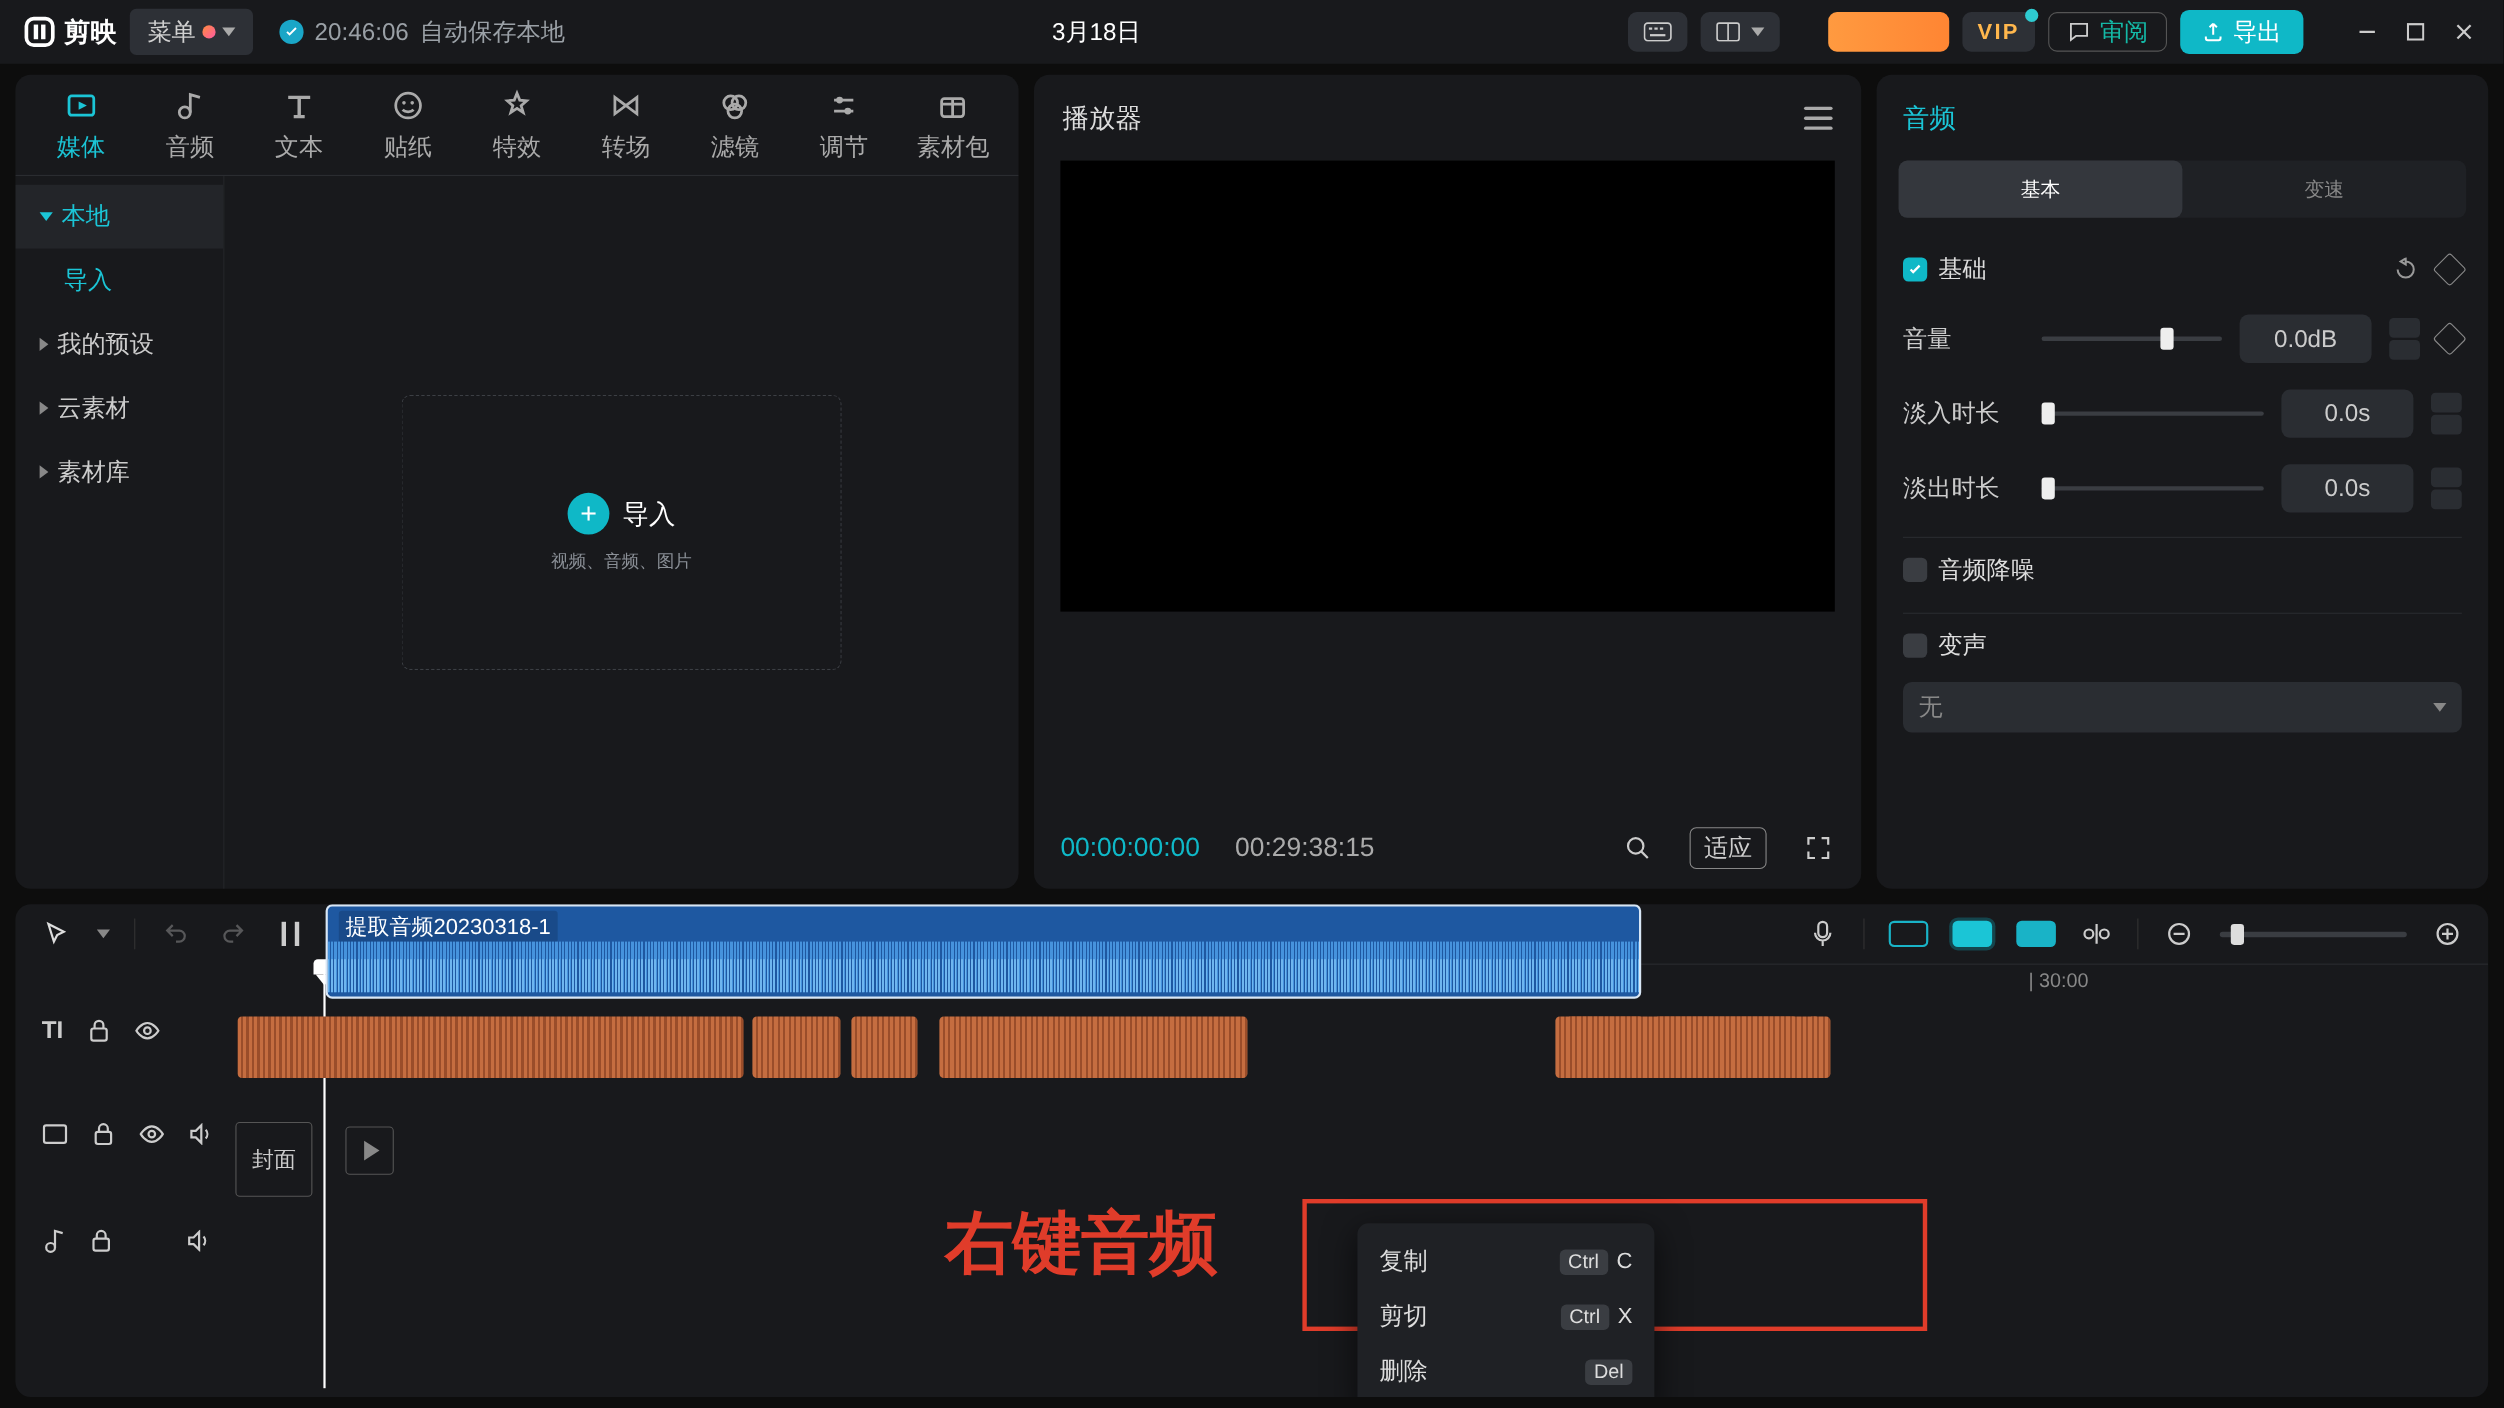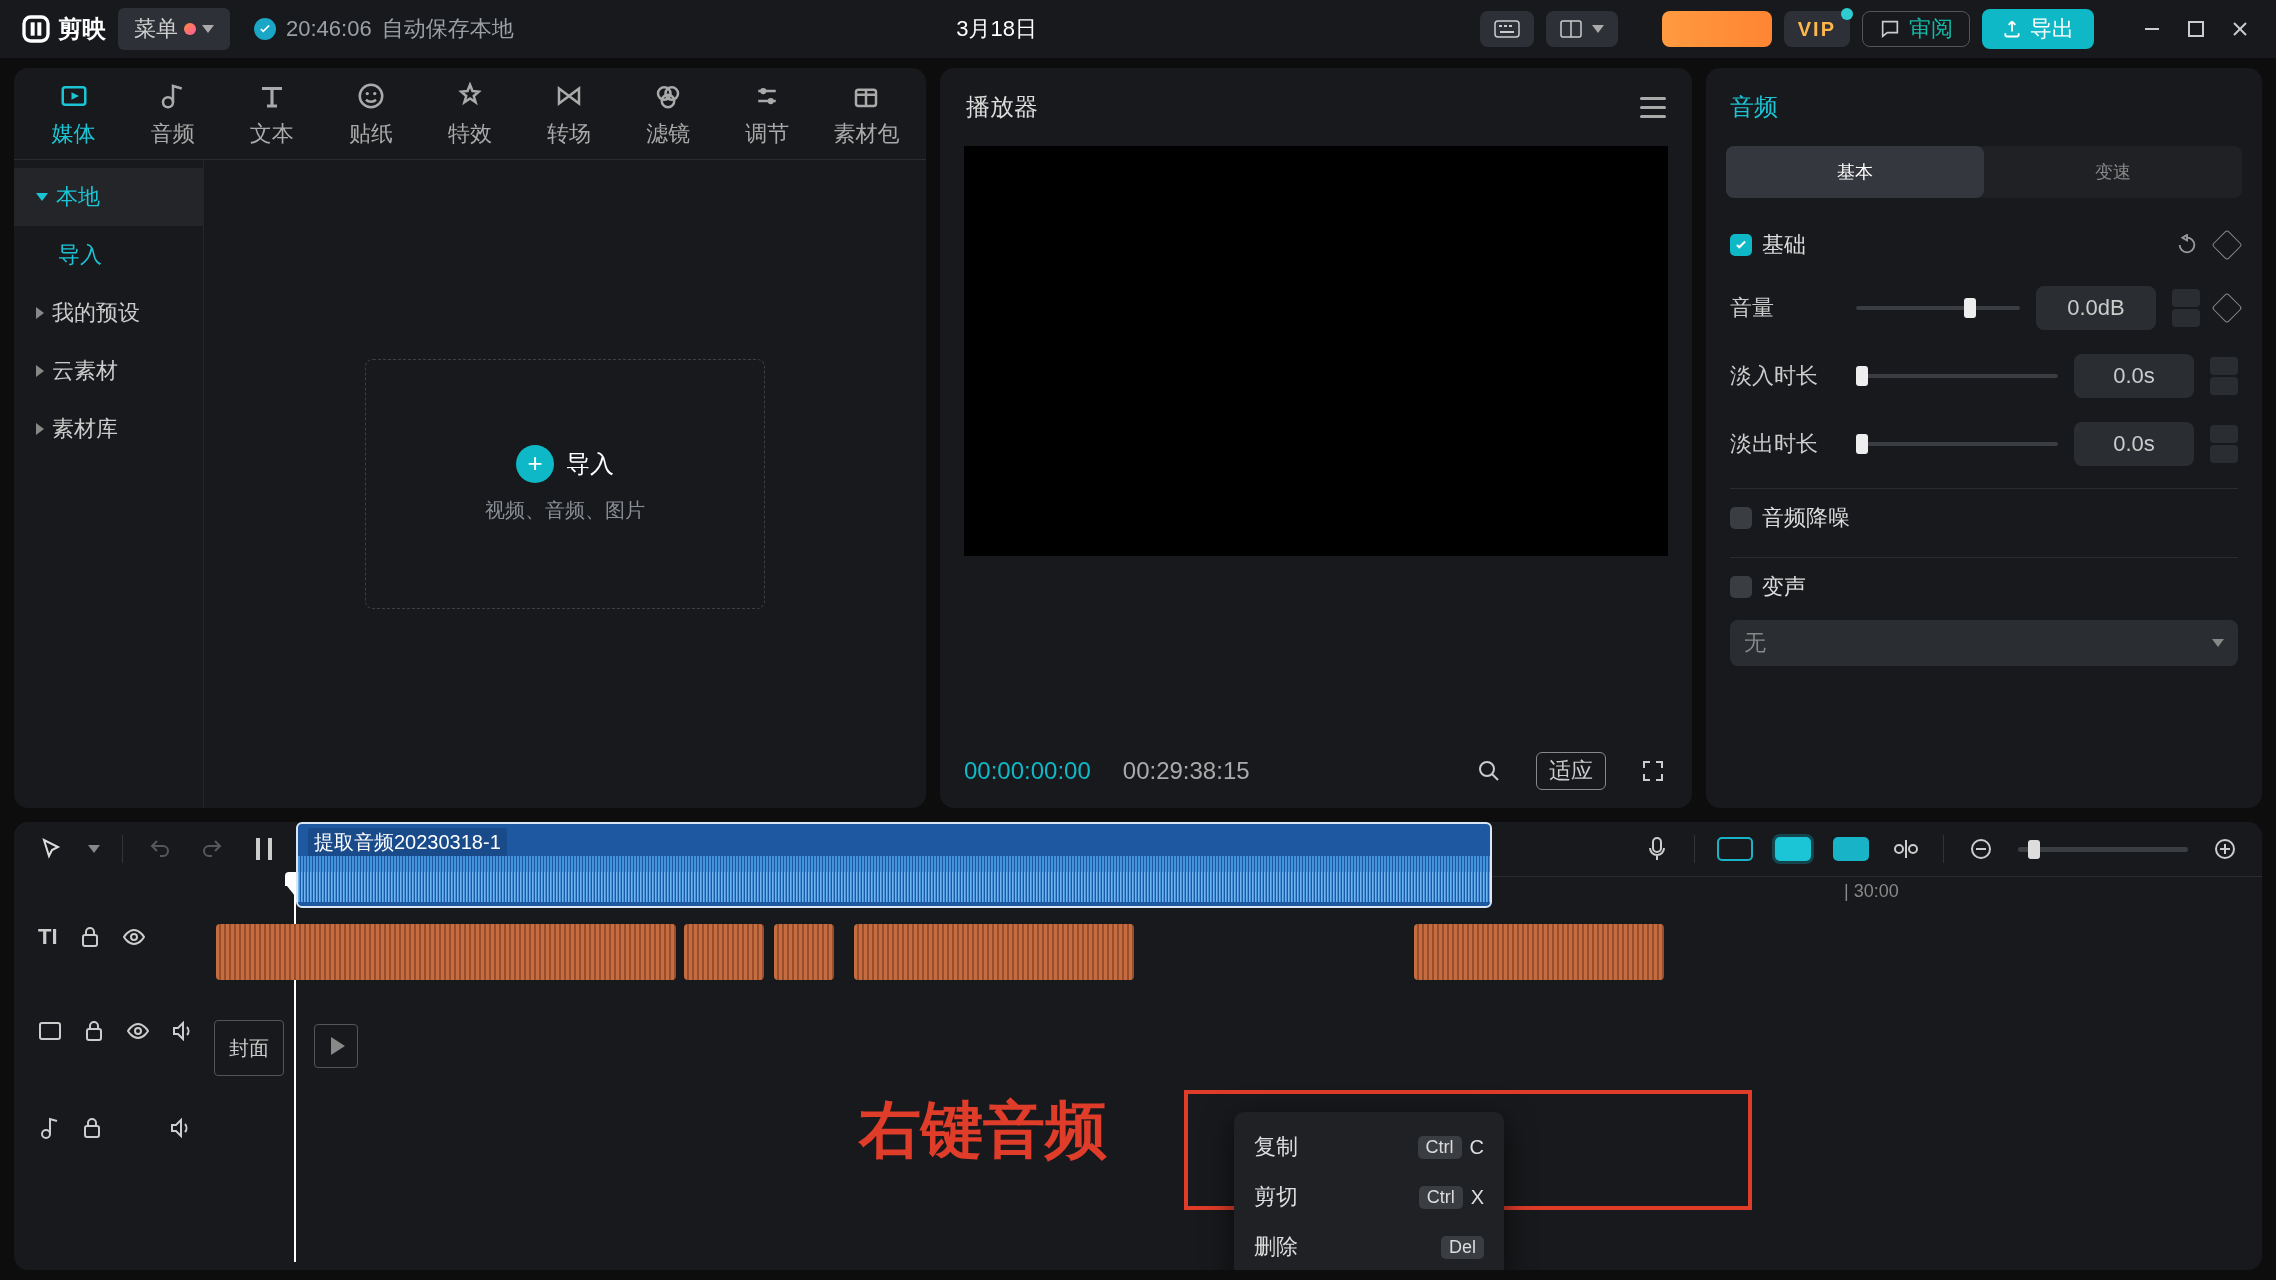--- a/index.html
+++ b/index.html
@@ -30,21 +30,21 @@
     .mtab .ico { width:34px; height:34px; display:flex; align-items:center; justify-content:center; }
     .media-body { display:flex; height:calc(100% - 92px); }
     .side { width:190px; border-right:1px solid #24262a; padding-top:8px;}
     .side .item { display:flex; align-items:center; gap:8px; padding:14px 22px; color:#ccc; cursor:pointer; font-size:22px;}
     .side .item.active { background:#232529; color:#1bc5d6; }
     .side .sub { padding-left:44px; color:#1bc5d6; }
     .drop { flex:1; display:flex; align-items:center; justify-content:center; }
     .dropbox { border:1.5px dashed #3c3f44; border-radius:8px; width:400px; height:250px; display:flex; flex-direction:column; align-items:center; justify-content:center; gap:14px; cursor:pointer;}
     .plus { width:38px; height:38px; border-radius:50%; background:#0fb8c7; color:#fff; display:flex; align-items:center; justify-content:center; font-size:26px;}
     .drop-row{display:flex;align-items:center;gap:12px;color:#fff;font-size:24px;}
-    .drop .hint{color:#8a8f96;font-size:20px;}
+    .drop .hint{color:#8a8f96;font-size:16px;}
     
     .player-head { height:78px; display:flex; align-items:center; padding:0 26px; color:#ddd; font-size:24px;}
     .player-head .ham { margin-left:auto; display:flex; flex-direction:column; gap:6px; cursor:pointer;}
     .player-head .ham span{width:26px;height:3px;background:#aaa;border-radius:2px;}
     .player-canvas { margin:0 24px; height:410px; background:#000; }
     .player-controls { position:absolute; bottom:18px; left:0; right:0; display:flex; align-items:center; gap:32px; padding:0 24px;}
     .tc { font-size:24px; }
     .tc.cur { color:#0fb8c7; }
     .tc.dur { color:#aaa; }
     .ctrl-ico { width:30px; height:30px; color:#ccc; cursor:pointer; display:flex; align-items:center; justify-content:center;}
@@ -79,21 +79,21 @@
     .tl-right-tools .sq{width:36px;height:24px;border-radius:5px;background:#19b3c7;}
     .tl-right-tools .sq.solid{background:#1bc5d6;}
     .tl-right-tools .sq.outline{background:transparent;border:2px solid #19b3c7;}
     .ruler{position:relative;height:26px;margin-left:280px;border-top:1px solid #2a2c30;color:#888;font-size:18px;}
     .ruler span{position:absolute;top:4px;}
     .playhead{position:absolute;left:280px;top:52px;width:2px;height:calc(100% - 60px);background:#fff;}
     .playhead:before{content:'';position:absolute;top:-2px;left:-9px;width:20px;height:14px;background:#fff;border-radius:4px 4px 0 0;}
     .playhead:after{content:'';position:absolute;top:12px;left:-7px;border-left:8px solid transparent;border-right:8px solid transparent;border-top:10px solid #fff;}
     .track{display:flex;align-items:flex-start;height:74px;margin-top:22px;}
     .track-head{width:200px;display:flex;align-items:center;gap:22px;padding-left:24px;color:#ccc;}
-    .cover{width:70px;height:56px;border:1px solid #555;border-radius:4px;display:flex;align-items:center;justify-content:center;font-size:20px;color:#ccc;margin-right:10px;}
+    .cover{width:70px;height:68px;border:1px solid #555;border-radius:4px;display:flex;align-items:center;justify-content:center;font-size:20px;color:#ccc;margin-right:10px;}
     .track-body{position:relative;flex:1;height:56px;}
     .seg{position:absolute;top:0;height:100%;border-radius:4px;}
     .seg.text{background:repeating-linear-gradient(90deg,#c56d40 0 3px,#9a4d2a 3px 5px);}
     .audio-trk{height:90px;}
     .audio-clip{position:absolute;left:282px;right:770px;top:0;height:86px;border:2px solid #d8e6f5;border-radius:6px;background:#1e58a1;overflow:hidden;}
     .audio-clip .label{position:absolute;top:4px;left:10px;font-size:20px;color:#fff;background:rgba(0,0,0,.15);padding:1px 6px;border-radius:3px;}
     .wave{position:absolute;left:0;right:0;bottom:4px;height:46px;background:repeating-linear-gradient(90deg,#4693dd 0 2px,#1e58a1 2px 3px);}
     .wave2{position:absolute;left:0;right:0;bottom:4px;height:30px;background:repeating-linear-gradient(90deg,#6fb6ef 0 1.5px,transparent 1.5px 3px);}
     .video-placeholder{position:absolute;left:300px;top:4px;width:44px;height:44px;border:1.5px solid #555;border-radius:4px;display:flex;align-items:center;justify-content:center;}
     .video-placeholder:before{content:'';width:0;height:0;border-left:14px solid #888;border-top:9px solid transparent;border-bottom:9px solid transparent;margin-left:4px;}

